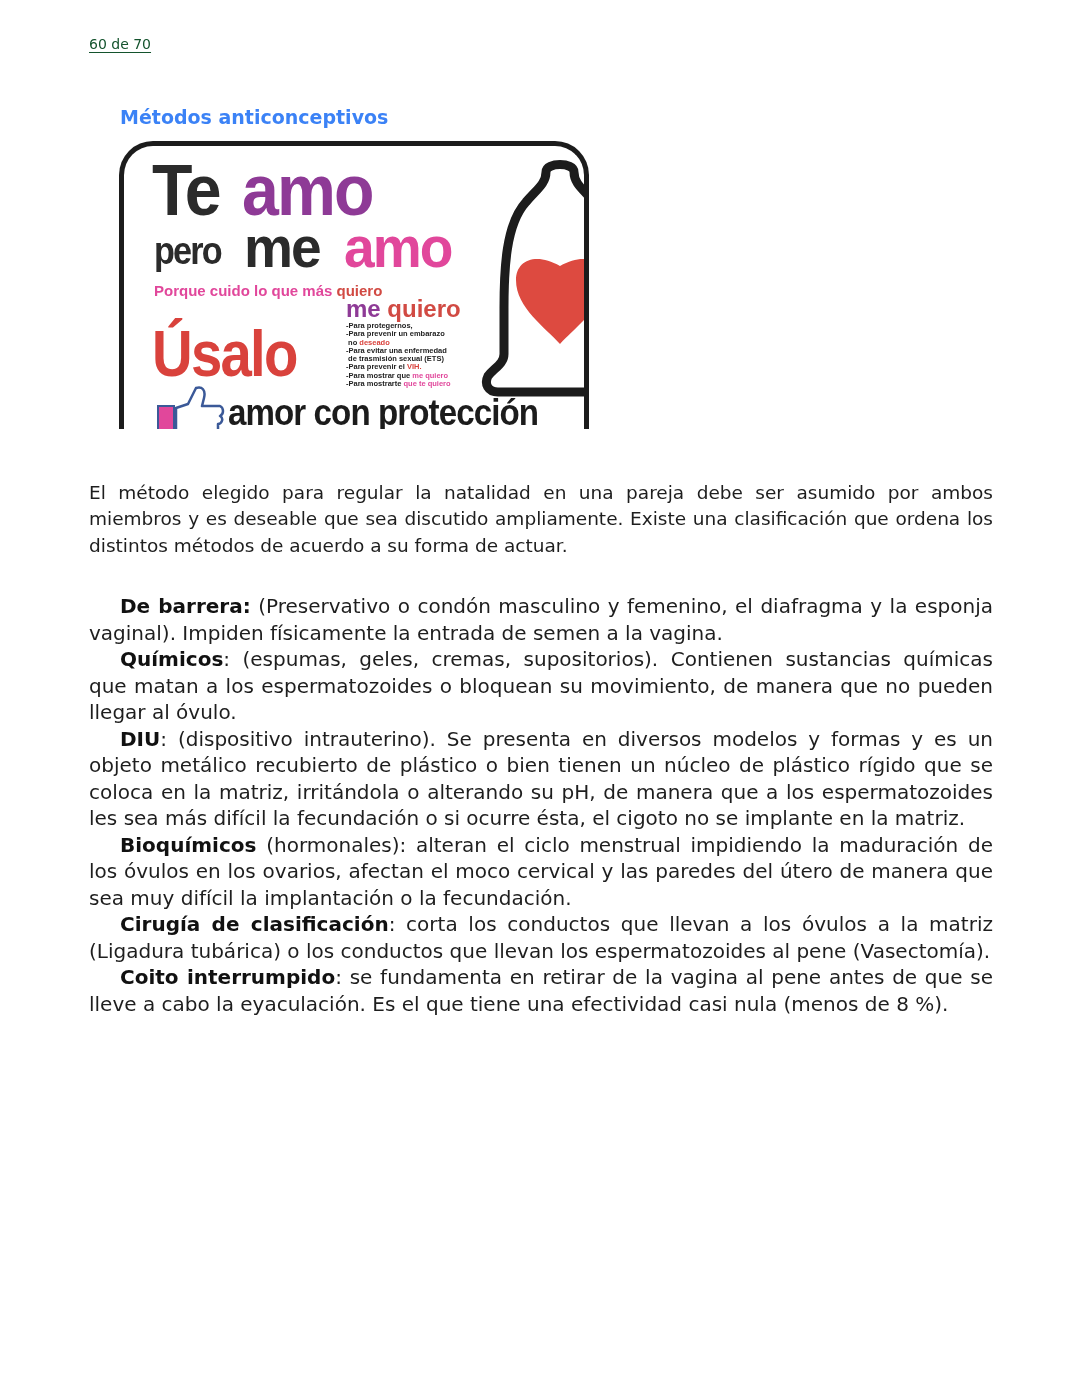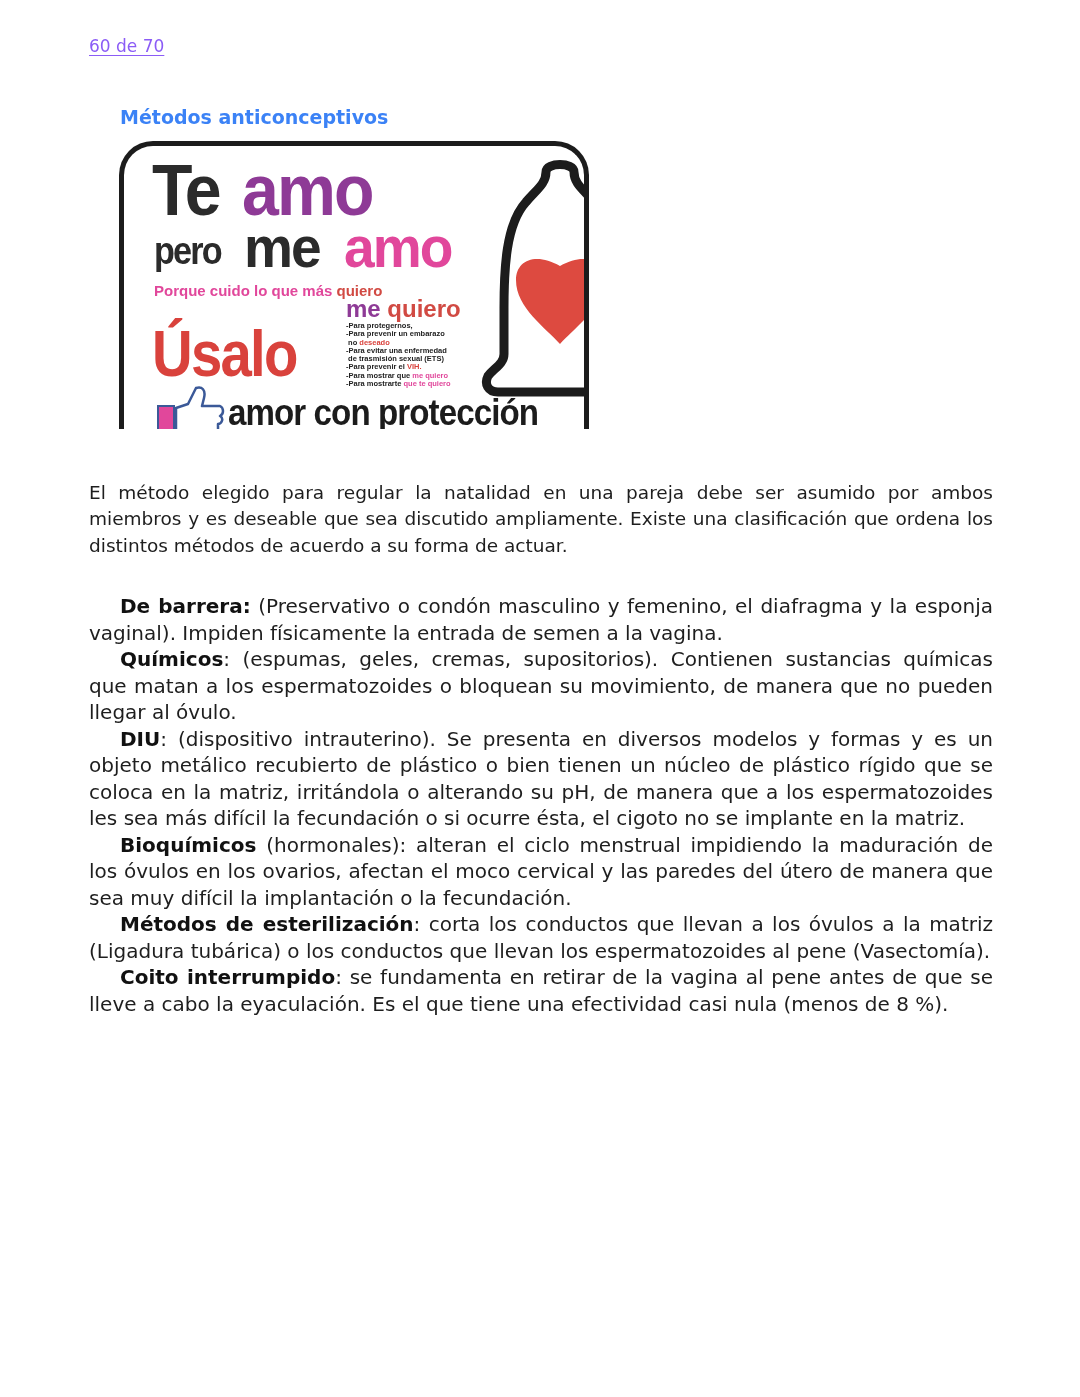--- a/index.html
+++ b/index.html
@@ -1,19 +1,19 @@
 <!DOCTYPE html>
 <html><head>
   <meta charset="utf-8">
   <style>
     html, body { margin: 0; padding: 0; background: #ffffff; }
     body { width: 1080px; height: 1397px; position: relative; overflow: hidden;
            font-family: "DejaVu Sans", sans-serif; color: #1a1a1a; }
-    .page-num { position: absolute; left: 89px; top: 36px; font-size: 17px;
-                text-decoration: underline; text-underline-offset: 3px; color: #8b5cf6; }
+    .page-num { position: absolute; left: 89px; top: 36px; font-size: 14px;
+                text-decoration: underline; text-underline-offset: 3px; color: #14532d; }
     .section-title { position: absolute; left: 120px; top: 106px; font-size: 19px; font-weight: bold; color: #3b82f6; }
 
     .poster { position: absolute; left: 119px; top: 141px; width: 470px; height: 288px;
               box-sizing: border-box; border: 5px solid #1c1c1c; border-bottom: none;
               border-radius: 34px 34px 0 0; background: #fff; overflow: hidden;
               font-family: "Liberation Sans", sans-serif; }
     .p-abs { position: absolute; white-space: nowrap; font-weight: bold; line-height: 1; }
     .t-te { left: 28px; top: 8px; font-size: 72px; color: #2b2b2b; letter-spacing: -3px; transform: scaleX(0.92); transform-origin: left top; }
     .t-amo1 { left: 118px; top: 8px; font-size: 72px; color: #8e3a96; letter-spacing: -2px; transform: scaleX(0.92); transform-origin: left top; }
     .t-pero { left: 30px; top: 86px; font-size: 38px; color: #2b2b2b; letter-spacing: -2px; transform: scaleX(0.9); transform-origin: left top; }
@@ -83,15 +83,15 @@
 
 </div>
 
 <p class="intro">El método elegido para regular la natalidad en una pareja debe ser asumido por ambos miembros y es deseable que sea discutido ampliamente. Existe una clasificación que ordena los distintos métodos de acuerdo a su forma de actuar.</p>
 
 <div class="methods" id="methods">
     <p class="method"><b>De barrera:</b><span> (Preservativo o condón masculino y femenino, el diafragma y la esponja vaginal). Impiden físicamente la entrada de semen a la vagina.</span></p>
     <p class="method"><b>Químicos</b><span>: (espumas, geles, cremas, supositorios). Contienen sustancias químicas que matan a los espermatozoides o bloquean su movimiento, de manera que no pueden llegar al óvulo.</span></p>
     <p class="method"><b>DIU</b><span>: (dispositivo intrauterino). Se presenta en diversos modelos y formas y es un objeto metálico recubierto de plástico o bien tienen un núcleo de plástico rígido que se coloca en la matriz, irritándola o alterando su pH, de manera que a los espermatozoides les sea más difícil la fecundación o si ocurre ésta, el cigoto no se implante en la matriz.</span></p>
     <p class="method"><b>Bioquímicos</b><span> (hormonales): alteran el ciclo menstrual impidiendo la maduración de los óvulos en los ovarios, afectan el moco cervical y las paredes del útero de manera que sea muy difícil la implantación o la fecundación.</span></p>
-    <p class="method"><b>Métodos de esterilización</b><span>: corta los conductos que llevan a los óvulos a la matriz (Ligadura tubárica) o los conductos que llevan los espermatozoides al pene (Vasectomía).</span></p>
+    <p class="method"><b>Cirugía de clasificación</b><span>: corta los conductos que llevan a los óvulos a la matriz (Ligadura tubárica) o los conductos que llevan los espermatozoides al pene (Vasectomía).</span></p>
     <p class="method"><b>Coito interrumpido</b><span>: se fundamenta en retirar de la vagina al pene antes de que se lleve a cabo la eyaculación. Es el que tiene una efectividad casi nula (menos de 8 %).</span></p>
   </div>
 
 </body></html>

